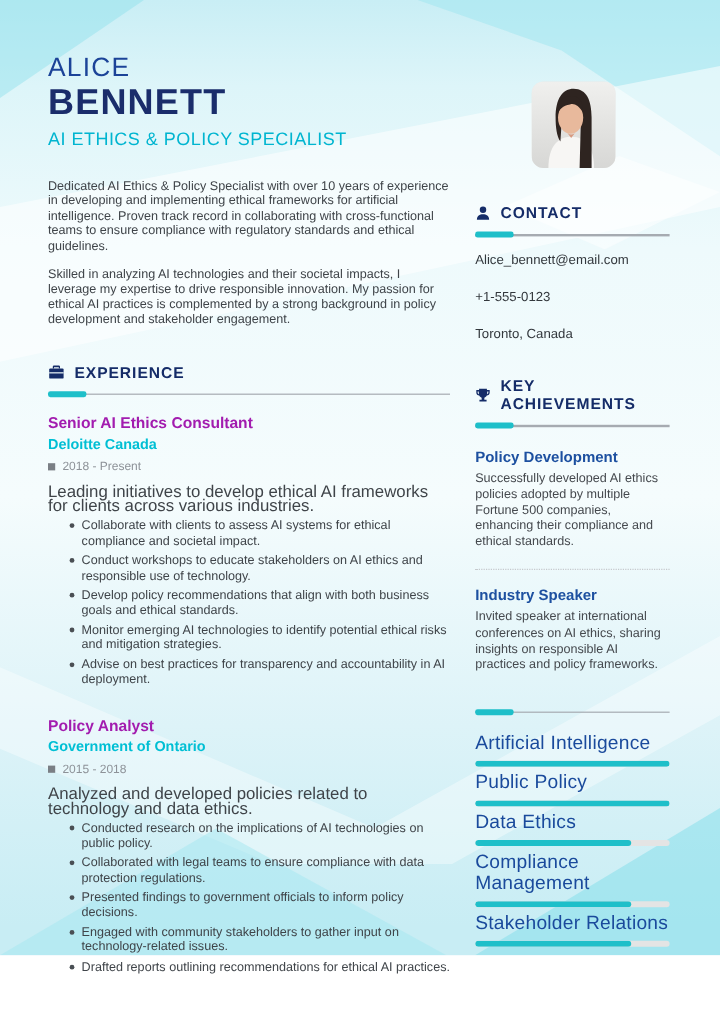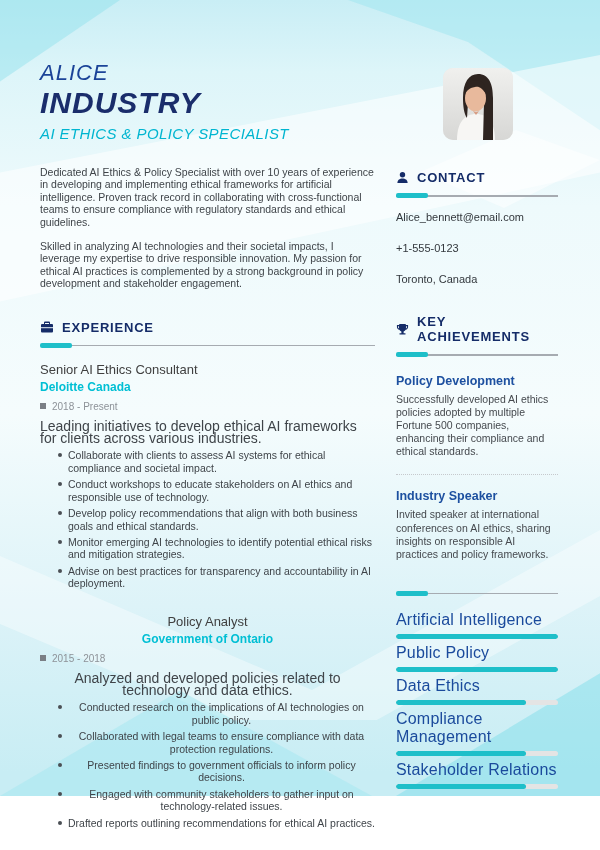--- a/index.html
+++ b/index.html
@@ -25,21 +25,21 @@
         clip-path:polygon(66% 100%, 100% 48%, 100% 100%); }
   .s7 { top:620px; left:0; width:600px; height:176px; background:rgba(167,232,241,.55);
         clip-path:polygon(0 100%, 30% 40%, 62% 100%); }
 
   
   .content { position:relative; display:flex; width:600px; }
   .left-col  { width:335px; margin-left:40px; }
   .right-col { width:162px; margin-left:21px; }
 
   
-  .name-block { padding-top:60px;font-style:italic; }
+  .name-block { padding-top:43px; }
   .first-name { font-size:22px; font-weight:500; color:#1b4398; letter-spacing:1px; line-height:26px; }
   .last-name  { font-size:30px; font-weight:800; color:#1a2d6b; letter-spacing:1px; line-height:34px; }
   .subtitle   { font-size:15px; font-weight:500; color:#00b5d0; letter-spacing:.4px; margin-top:5px; }
 
   .photo { position:absolute; left:443px; top:68px; width:70px; height:72px; border-radius:10px;
            overflow:hidden; background:#e9e9e7; }
 
   
   .sec-head { display:flex; align-items:center; gap:8px; }
   .sec-head svg { flex:0 0 auto; }
@@ -49,22 +49,22 @@
   .rule::before { content:""; position:absolute; left:0; top:0; width:32px; height:5px; background:#1ebfc9; border-radius:2px; z-index:1; }
 
   
   .summary { margin-top:24px; }
   .summary p { font-size:10.5px; line-height:12.4px; color:#3f4449; }
   .summary p + p { margin-top:12px; }
 
   
   .experience { margin-top:30px; }
   .job { margin-top:14px; }
-  .job + .job { margin-top:24px;text-align:center; }
-  .job-title { font-size:13px; font-weight:400; color:#404040; }
+  .job + .job { margin-top:24px; }
+  .job-title { font-size:13px; font-weight:700; color:#a21caf; }
   .job-company { font-size:12px; font-weight:700; color:#00bfd4; margin-top:3px; }
   .job-period { display:flex; align-items:center; gap:6px; margin-top:7px; color:#8d9298; font-size:10px; }
   .cal-sq { width:6px; height:6px; background:#7a7f85; }
   .job-desc { font-size:14px; line-height:12.4px; color:#3f4449; margin-top:8px; }
   .bullets { margin-top:5px; }
   .bullet { position:relative; padding-left:28px; margin-top:4px; font-size:10.5px; line-height:12.4px; color:#3f4449; }
   .bullet::before { content:""; position:absolute; left:18px; top:4px; width:4px; height:4px; border-radius:50%; background:#4a4f54; }
 
   
   .contact { margin-top:170px; }
@@ -117,21 +117,21 @@
       <path d="M30 43 C32 44.5 34 44.5 36 43 L33 47 Z" fill="#d89a80"></path>
     </svg>
   </div>
 
   <div class="content">
 
     <div class="left-col">
 
       <div class="name-block">
         <div class="first-name">ALICE</div>
-        <div class="last-name">INDUSTRY</div>
+        <div class="last-name">BENNETT</div>
         <div class="subtitle">AI ETHICS &amp; POLICY SPECIALIST</div>
       </div>
 
       <div class="summary">
         <p>Dedicated AI Ethics &amp; Policy Specialist with over 10 years of experience in developing and implementing ethical frameworks for artificial intelligence. Proven track record in collaborating with cross-functional teams to ensure compliance with regulatory standards and ethical guidelines.</p>
         <p>Skilled in analyzing AI technologies and their societal impacts, I leverage my expertise to drive responsible innovation. My passion for ethical AI practices is complemented by a strong background in policy development and stakeholder engagement.</p>
       </div>
 
       <div class="experience">
         <div class="sec-head">

